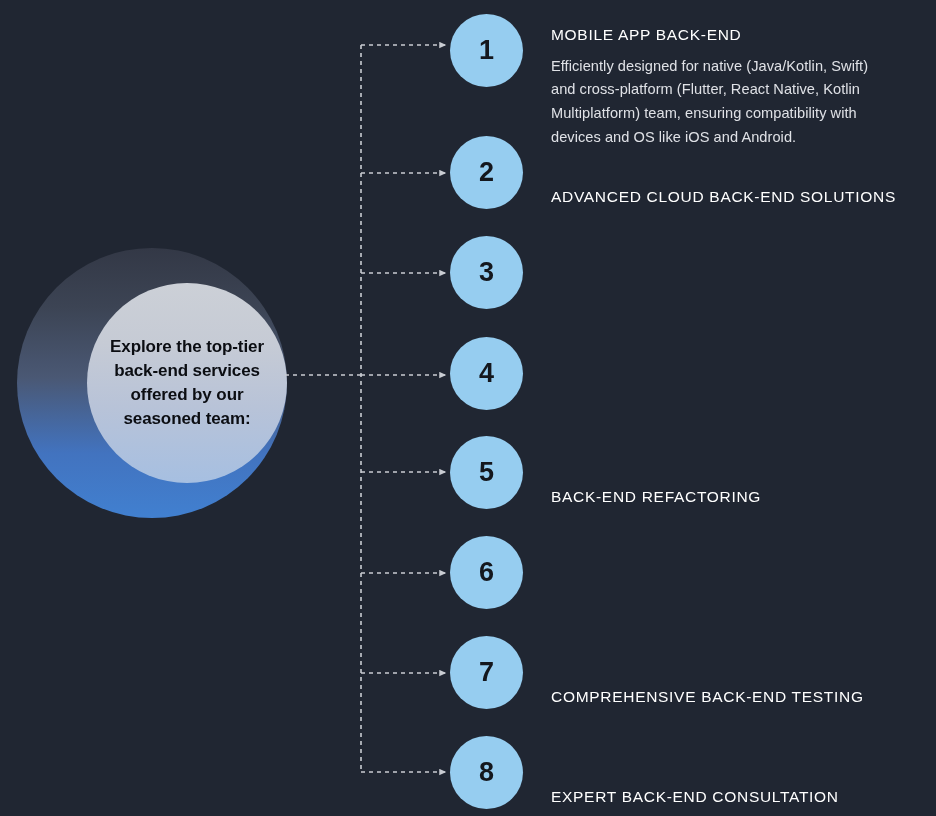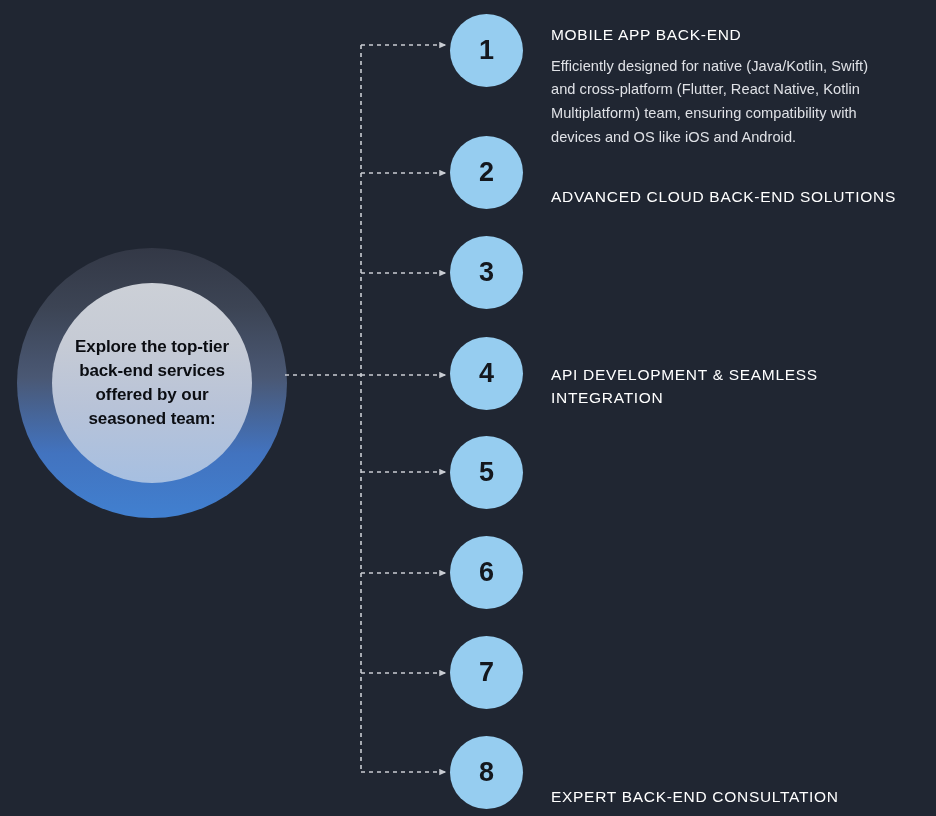--- a/index.html
+++ b/index.html
@@ -23,21 +23,21 @@
   .hero-circle {
     position: absolute;
     left: 17px;
     top: 248px;
     width: 270px;
     height: 270px;
     border-radius: 50%;
     background: linear-gradient(to bottom, #333846 0%, #3c4454 22%, #4a5874 48%, #4273bf 76%, #4180d0 100%);
     display: flex;
     align-items: center;
-    justify-content: center;
+    justify-content: flex-end;
   }
   .hero-inner {
     width: 200px;
     height: 200px;
     border-radius: 50%;
     background: linear-gradient(to bottom, #ccd0d7 0%, #c6cbd5 30%, #b8c3d8 62%, #a6bfe1 100%);
     display: flex;
     align-items: center;
     justify-content: center;
     padding: 0 6px;
@@ -159,35 +159,38 @@
       <div class="item-title">ADVANCED CLOUD BACK-END SOLUTIONS</div>
     </div>
   </div>
 
   <div class="item" style="top:236px;">
     <div class="badge">3</div>
   </div>
 
   <div class="item" style="top:337px;">
     <div class="badge">4</div>
-    <div class="item-body centered">
-      <div class="item-title">API DEVELOPMENT &amp; SEAMLESS INTEGRATION</div>
-    </div>
   </div>
 
   <div class="item" style="top:436px;">
     <div class="badge">5</div>
+    <div class="item-body centered">
+      <div class="item-title">BACK-END REFACTORING</div>
+    </div>
   </div>
 
   <div class="item" style="top:536px;">
     <div class="badge">6</div>
   </div>
 
   <div class="item" style="top:636px;">
     <div class="badge">7</div>
+    <div class="item-body centered">
+      <div class="item-title">COMPREHENSIVE BACK-END TESTING</div>
+    </div>
   </div>
 
   <div class="item" style="top:736px;">
     <div class="badge">8</div>
     <div class="item-body centered">
       <div class="item-title">EXPERT BACK-END CONSULTATION</div>
     </div>
   </div>
 
 </div>

